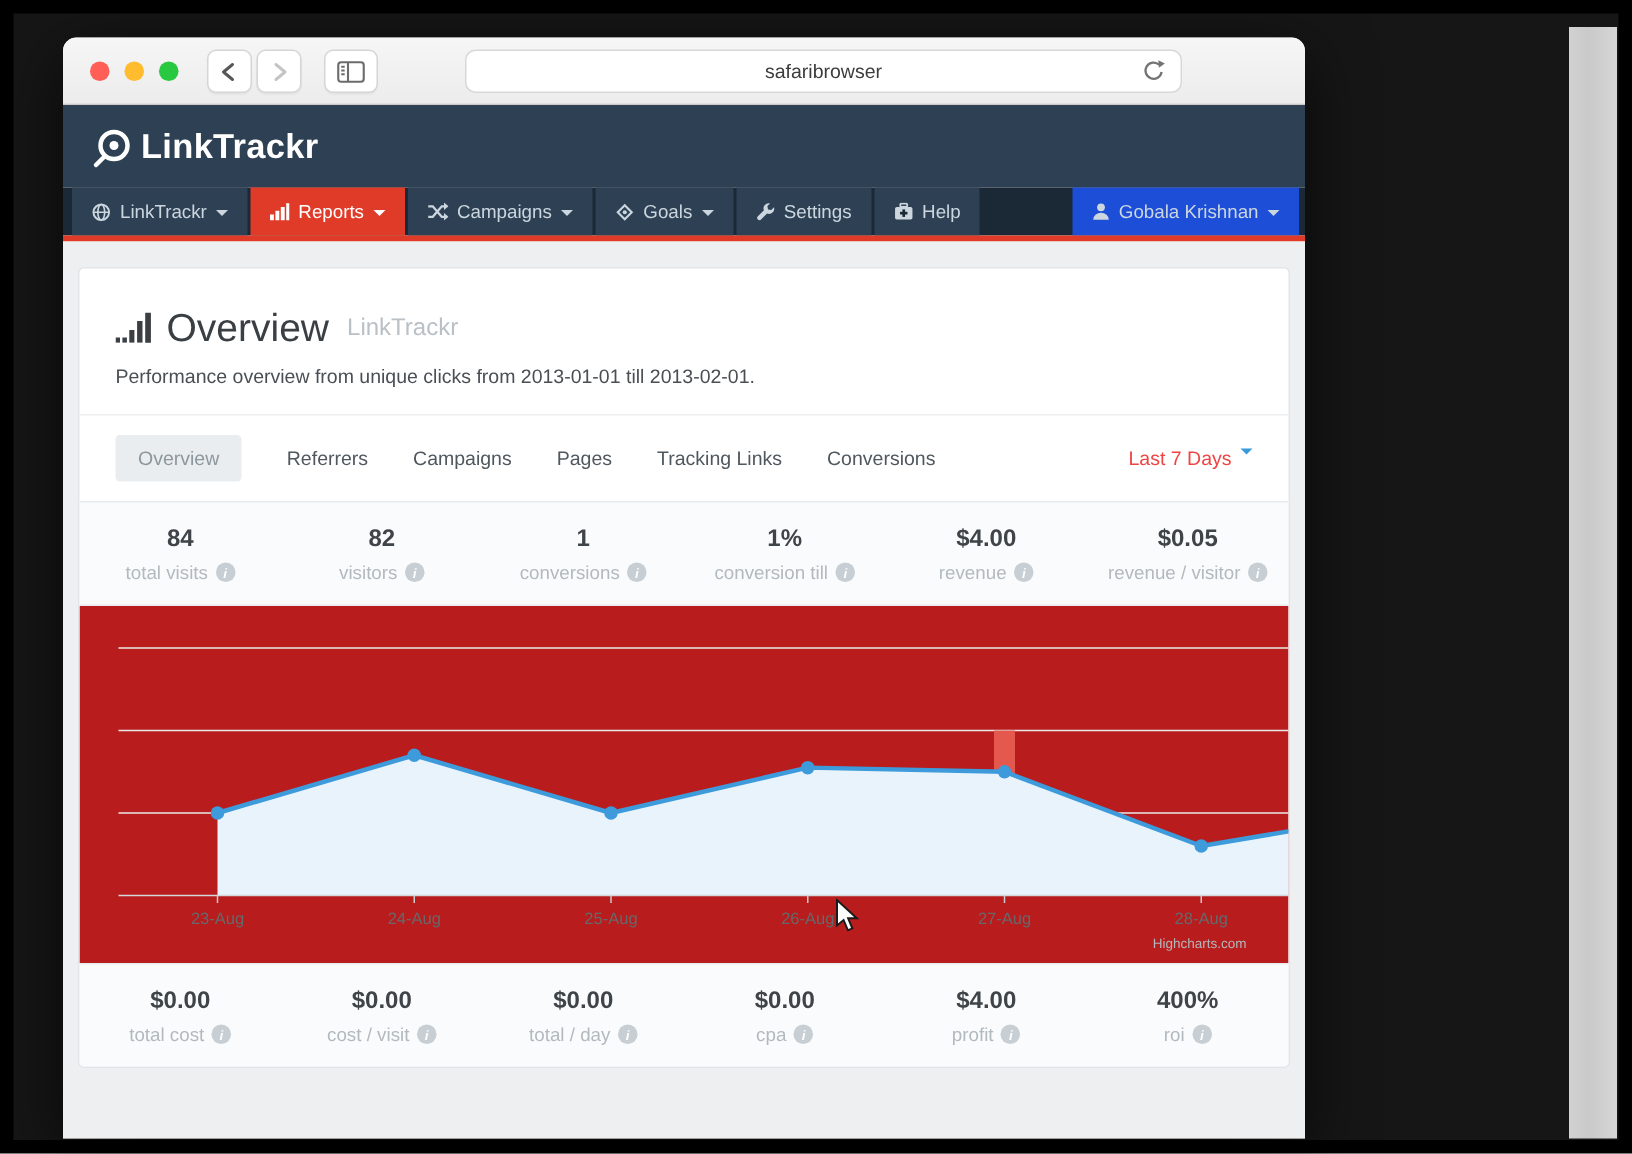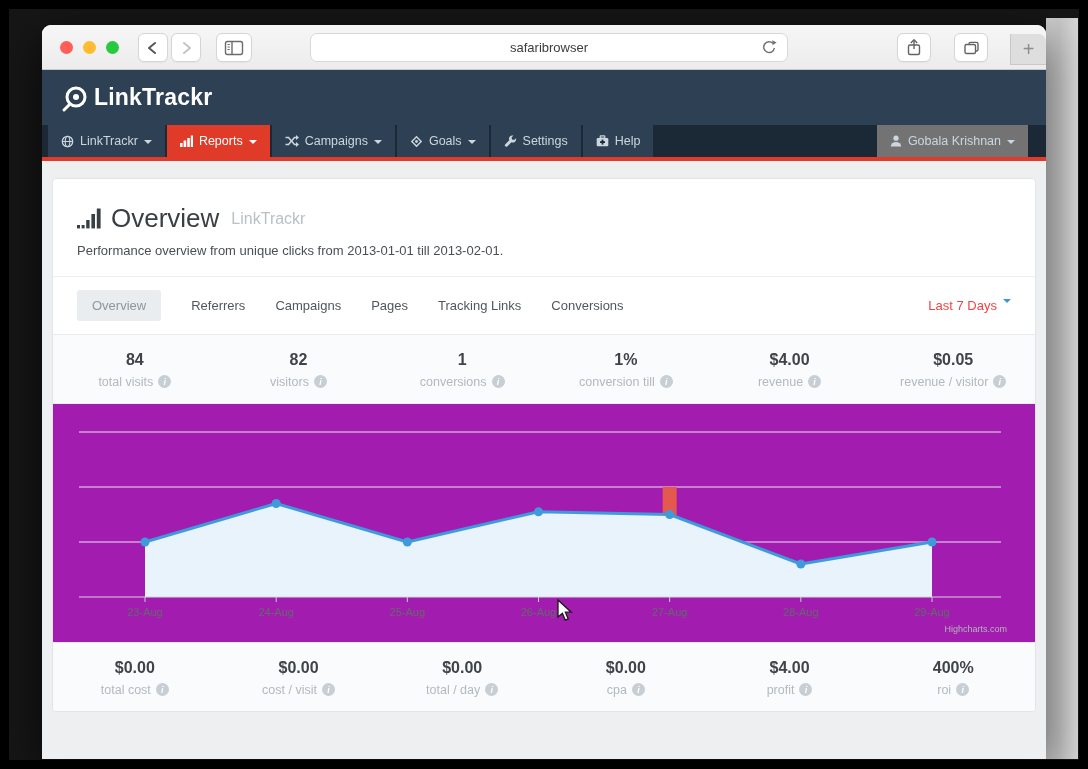--- a/index.html
+++ b/index.html
@@ -4,21 +4,21 @@
 <style>
   * { margin:0; padding:0; box-sizing:border-box; }
   html,body { width:1088px; height:769px; }
   body { background:#000; font-family:"Liberation Sans","DejaVu Sans",sans-serif; position:relative; overflow:hidden; }
   .desktop { position:absolute; inset:9px; background:#161616; }
 
   
   .bg-window { position:absolute; left:1046px; top:18px; width:32px; height:741px; background:linear-gradient(to right,#d2d2d2,#c9c9c9 40%,#d6d6d6); }
 
   
-  .window { position:absolute; left:42px; top:25px; width:1004px; height:734px;
+  .window { position:absolute; left:42px; top:25px; width:828px; height:734px;
             border-radius:9px 9px 0 0; overflow:hidden; background:#fff;
             box-shadow:0 12px 45px rgba(0,0,0,.65); display:flex; flex-direction:column; }
 
   .titlebar { position:relative; height:45px; flex:0 0 45px; background:linear-gradient(#f6f6f6,#ececec); border-bottom:1px solid #c9c9c9; }
   .tl { position:absolute; top:16px; width:13px; height:13px; border-radius:50%; }
   .tl.red { left:18px; background:#ff5f57; }
   .tl.yellow { left:41px; background:#febc2e; }
   .tl.green { left:64px; background:#28c840; }
   .tb-btn { position:absolute; top:8px; height:29px; background:#fff; border:1px solid #d5d5d5; border-radius:6px;
             display:flex; align-items:center; justify-content:center; box-shadow:0 1px 1px rgba(0,0,0,.04); }
@@ -36,21 +36,21 @@
 
   
   .site-header { height:55px; flex:0 0 55px; background:#2e4154; display:flex; align-items:center; padding:0 18px; }
   .logo { display:flex; align-items:center; gap:4px; color:#fff; font-size:23px; font-weight:bold; letter-spacing:.2px; }
 
   .navbar { height:32px; flex:0 0 32px; background:#1b2836; display:flex; align-items:stretch; }
   .nav-item { display:flex; align-items:center; gap:6px; padding:0 13px; margin-right:2px; background:#2e4154;
               color:#ccd6df; font-size:12.5px; cursor:default; white-space:nowrap; }
   .nav-item:first-child { margin-left:6px; }
   .nav-item.active { background:#e03b28; color:#fff; }
-  .nav-user { margin-left:auto; margin-right:18px; background:#737373; }
+  .nav-user { margin-left:auto; margin-right:4px; background:#1d4ed8; }
   .caret { width:0; height:0; border-left:4px solid transparent; border-right:4px solid transparent; border-top:4px solid currentColor; margin-top:1px; }
   .redbar { height:4px; flex:0 0 4px; background:#e03b28; }
 
   
   .page { flex:1; background:#edeff1; padding:17px 10px 0; position:relative; }
   .card { background:#fff; border:1px solid #e2e5e8; border-radius:4px; overflow:hidden; }
 
   .title-block { padding:24px 24px 18px; }
   .title-line { display:flex; align-items:center; gap:10px; }
   .page-title { font-size:26px; color:#3a3f44; font-weight:400; }
@@ -64,21 +64,21 @@
   .date-filter .caret { color:#3899db; }
 
   .stats-row { display:flex; background:#fafbfc; border-top:1px solid #e9ecee; }
   .stats-row.top { border-bottom:1px solid #e9ecee; }
   .stat { flex:1; text-align:center; padding:16px 0 14px; }
   .stat-value { font-size:16px; color:#3f4449; font-weight:bold; }
   .stat-label { margin-top:6px; font-size:12.5px; color:#b2b9bf; display:flex; justify-content:center; gap:5px; }
   .info-icon { width:13px; height:13px; border-radius:50%; background:#c7ced4; color:#fff; font-size:9px; font-weight:bold;
                display:inline-flex; align-items:center; justify-content:center; font-style:italic; }
 
-  .chart-block { position:relative; height:238px; background:#a21caf; }
+  .chart-block { position:relative; height:238px; background:#b91c1c; }
   .chart-credit { position:absolute; right:28px; bottom:8px; font-size:9px; color:#b3b7ba; }
 
   .cursor { position:absolute; left:514px; top:438px; z-index:50; pointer-events:none; }
 
   svg { display:block; }
 </style>
 </head>
 <body>
 
 <div class="desktop"></div>

